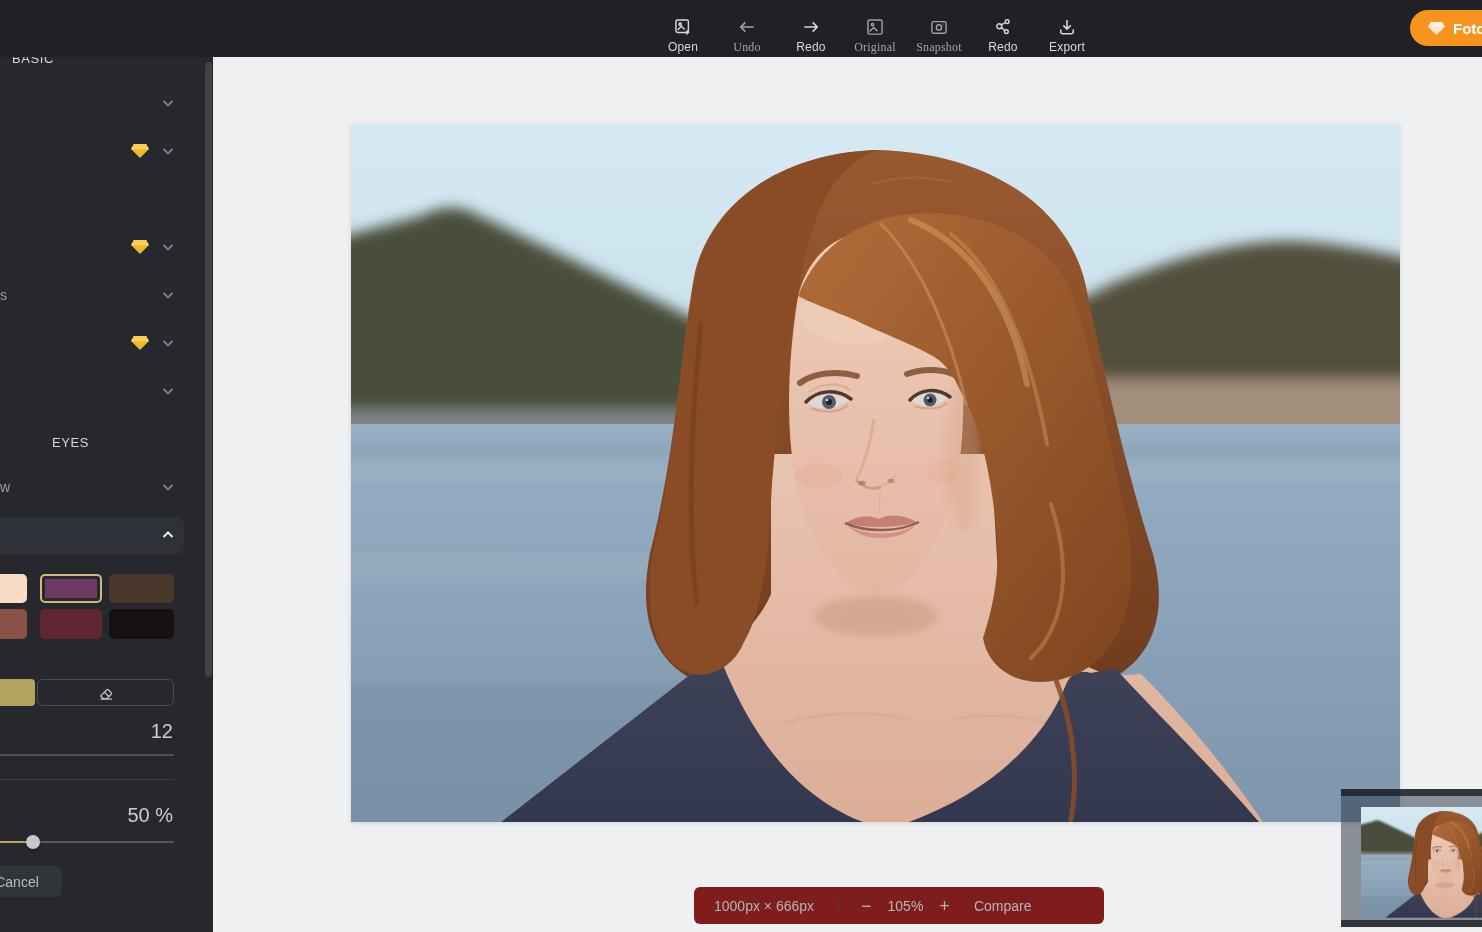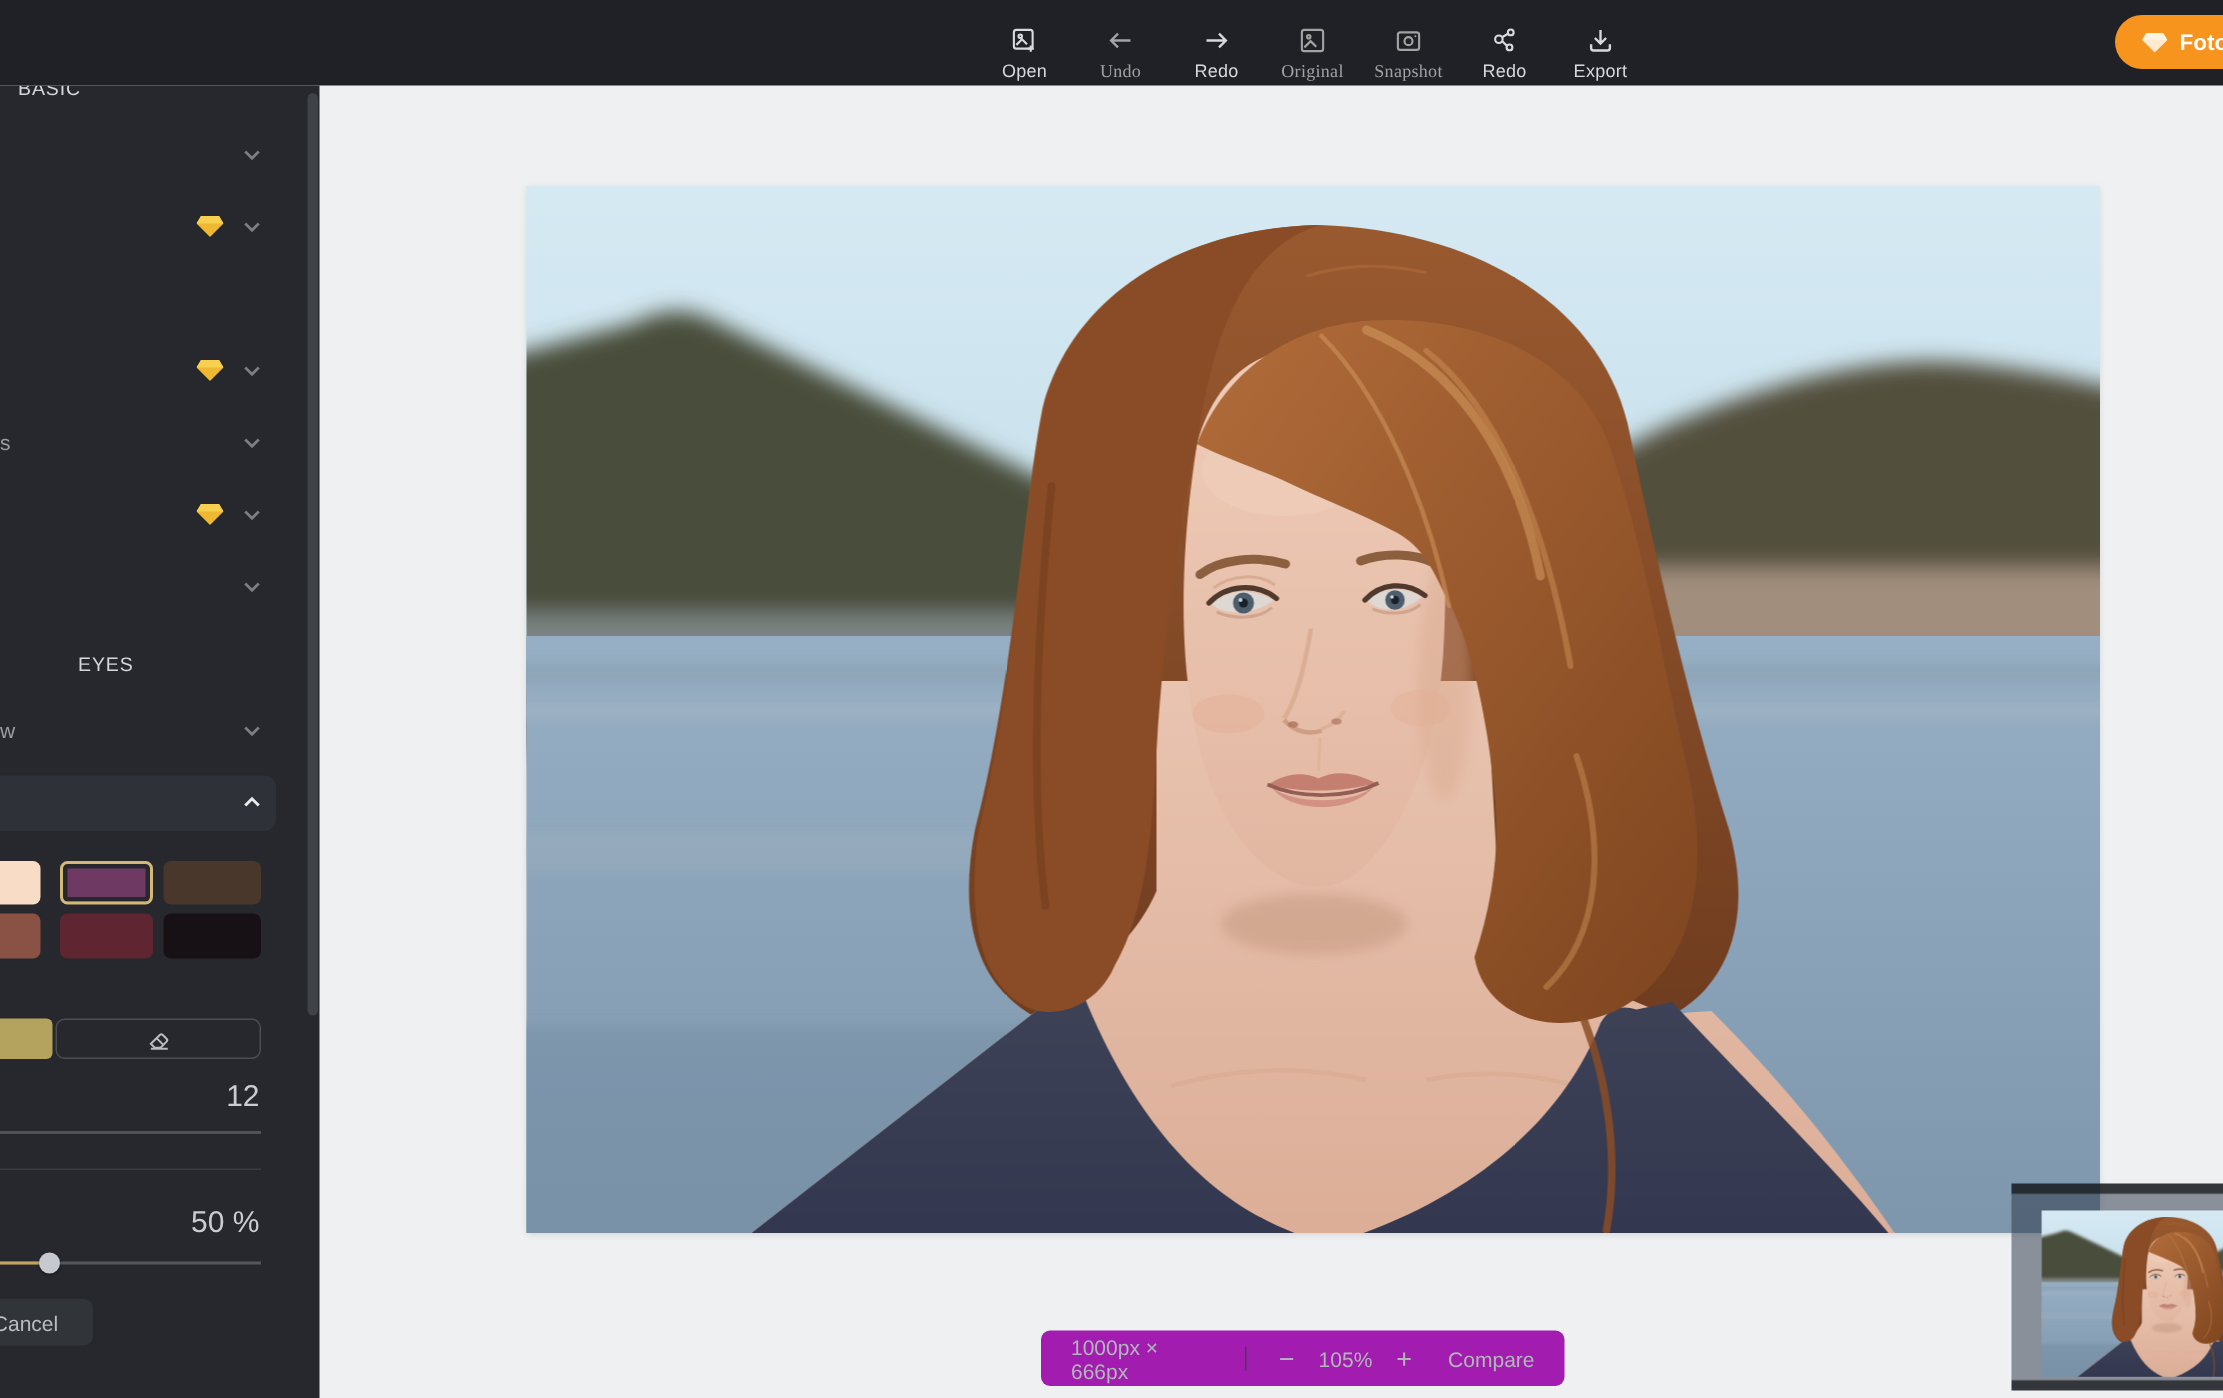--- a/index.html
+++ b/index.html
@@ -58,22 +58,22 @@
   .cancel-btn { position:absolute; left:-28px; top:809px; width:90px; height:31px;
                 background:#313439; border:none; border-radius:6px; color:#babdc1;
                 font-size:14px; font-family:inherit; cursor:pointer; }
 
   
   .canvas-wrap { position:absolute; left:351px; top:124px; width:1049px; height:698px;
                  z-index:1; box-shadow:0 1px 5px rgba(0,0,0,.12); }
   .canvas-wrap svg { display:block; width:1049px; height:698px; }
 
   
-  .statusbar { position:absolute; left:694px; top:887px; width:349px; height:37px;
-               background:#a21caf; border-radius:6px; z-index:20; display:flex;
+  .statusbar { position:absolute; left:694px; top:887px; width:410px; height:37px;
+               background:#7f1d1d; border-radius:6px; z-index:20; display:flex;
                align-items:center; padding:0 20px; color:#b2b5ba; font-size:14px; }
   .statusbar .vdiv { width:1px; height:16px; background:#3f4247; margin:0 22px 0 24px; }
   .zoom-btn { font-size:18px; color:#b2b5ba; cursor:pointer; background:none;
               border:none; font-family:inherit; line-height:1; }
   .zoom-level { margin:0 16px; }
   .compare { margin-left:24px; cursor:pointer; }
 
   
   .minimap { position:absolute; left:1341px; top:789px; width:200px; height:138px;
              z-index:10; }

